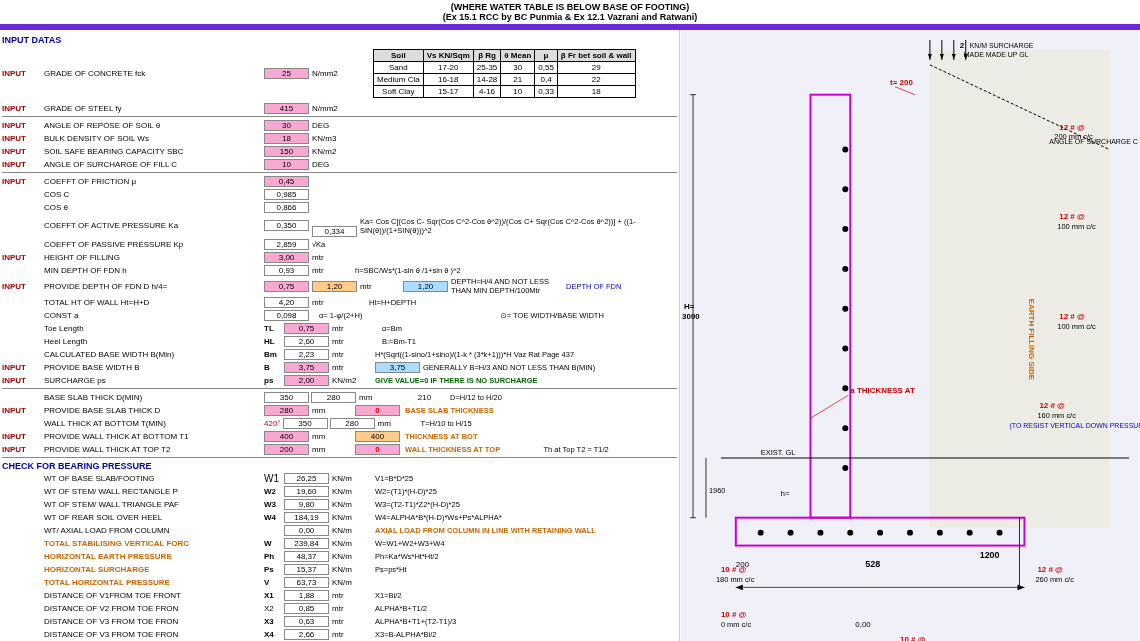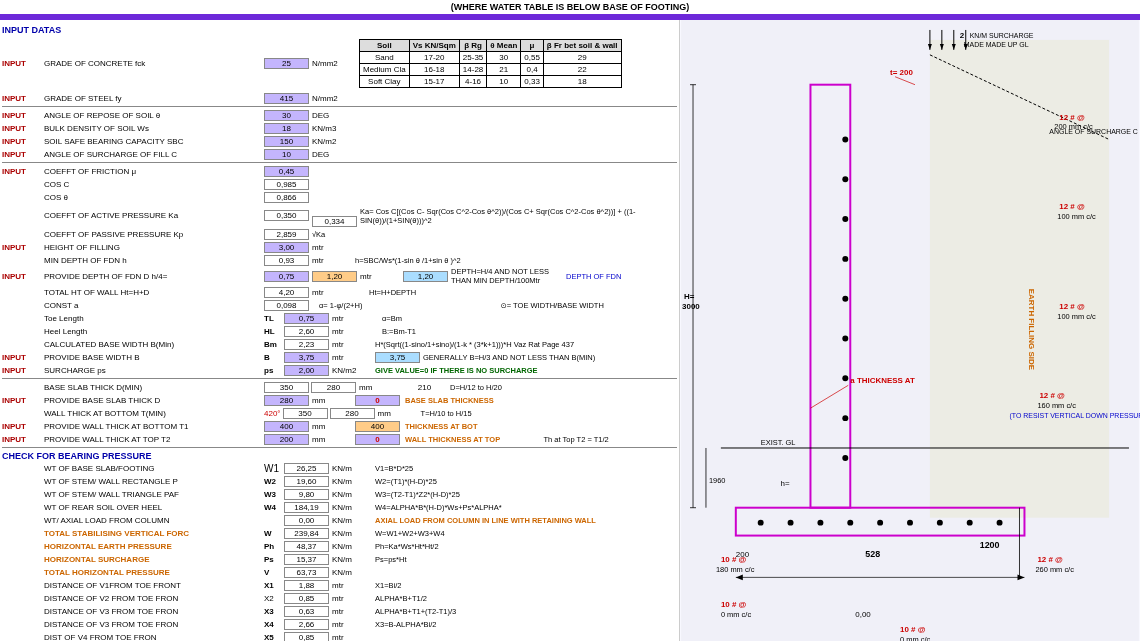--- a/index.html
+++ b/index.html
@@ -61,21 +61,21 @@
       flex-shrink: 0;
     }
     .label-text {
       width: 220px;
       font-size: 8px;
       flex-shrink: 0;
     }
     .label-text.orange { color: #cc6600; font-weight: bold; }
     .value-box {
       width: 45px;
-      background: #c4b5fd;
+      background: #f9a8d4;
       border: 1px solid #888;
       text-align: center;
       font-size: 8px;
       padding: 0 2px;
       flex-shrink: 0;
     }
     .value-box.red-text { color: #cc0000; font-weight: bold; }
     .value-box.orange-bg { background: #ffcc88; }
     .value-box.white-bg { background: #ffffff; }
     .value-box.blue-bg { background: #aaddff; }
@@ -126,34 +126,35 @@
       width: 100%;
       height: 100%;
     }
   </style>
 </head>
 <body>
 
 <div class="page">
   <div class="header">
     <div>(WHERE WATER TABLE IS BELOW BASE OF FOOTING)</div>
+    <div>(Ex 15.1 RCC by BC Punmia &amp; Ex 12.1 Vazrani and Ratwani)</div>
   </div>
   <div class="content">
 
     <div class="left-panel">
 
       <div class="section-title">INPUT DATAS</div>
 
       <div class="input-row">
         <span class="label-input">INPUT</span>
         <span class="label-text">GRADE OF CONCRETE   fck</span>
         <span class="value-box">25</span>
         <span class="unit-text">N/mm2</span>
 
-        <table class="soil-table" style="margin-left:7px;">
+        <table class="soil-table" style="margin-left:21px;">
           <thead>
             <tr>
               <th>Soil</th>
               <th>Vs KN/Sqm</th>
               <th>β Rg</th>
               <th>θ Mean</th>
               <th>μ</th>
               <th>β Fr bet soil &amp; wall</th>
             </tr>
           </thead>

